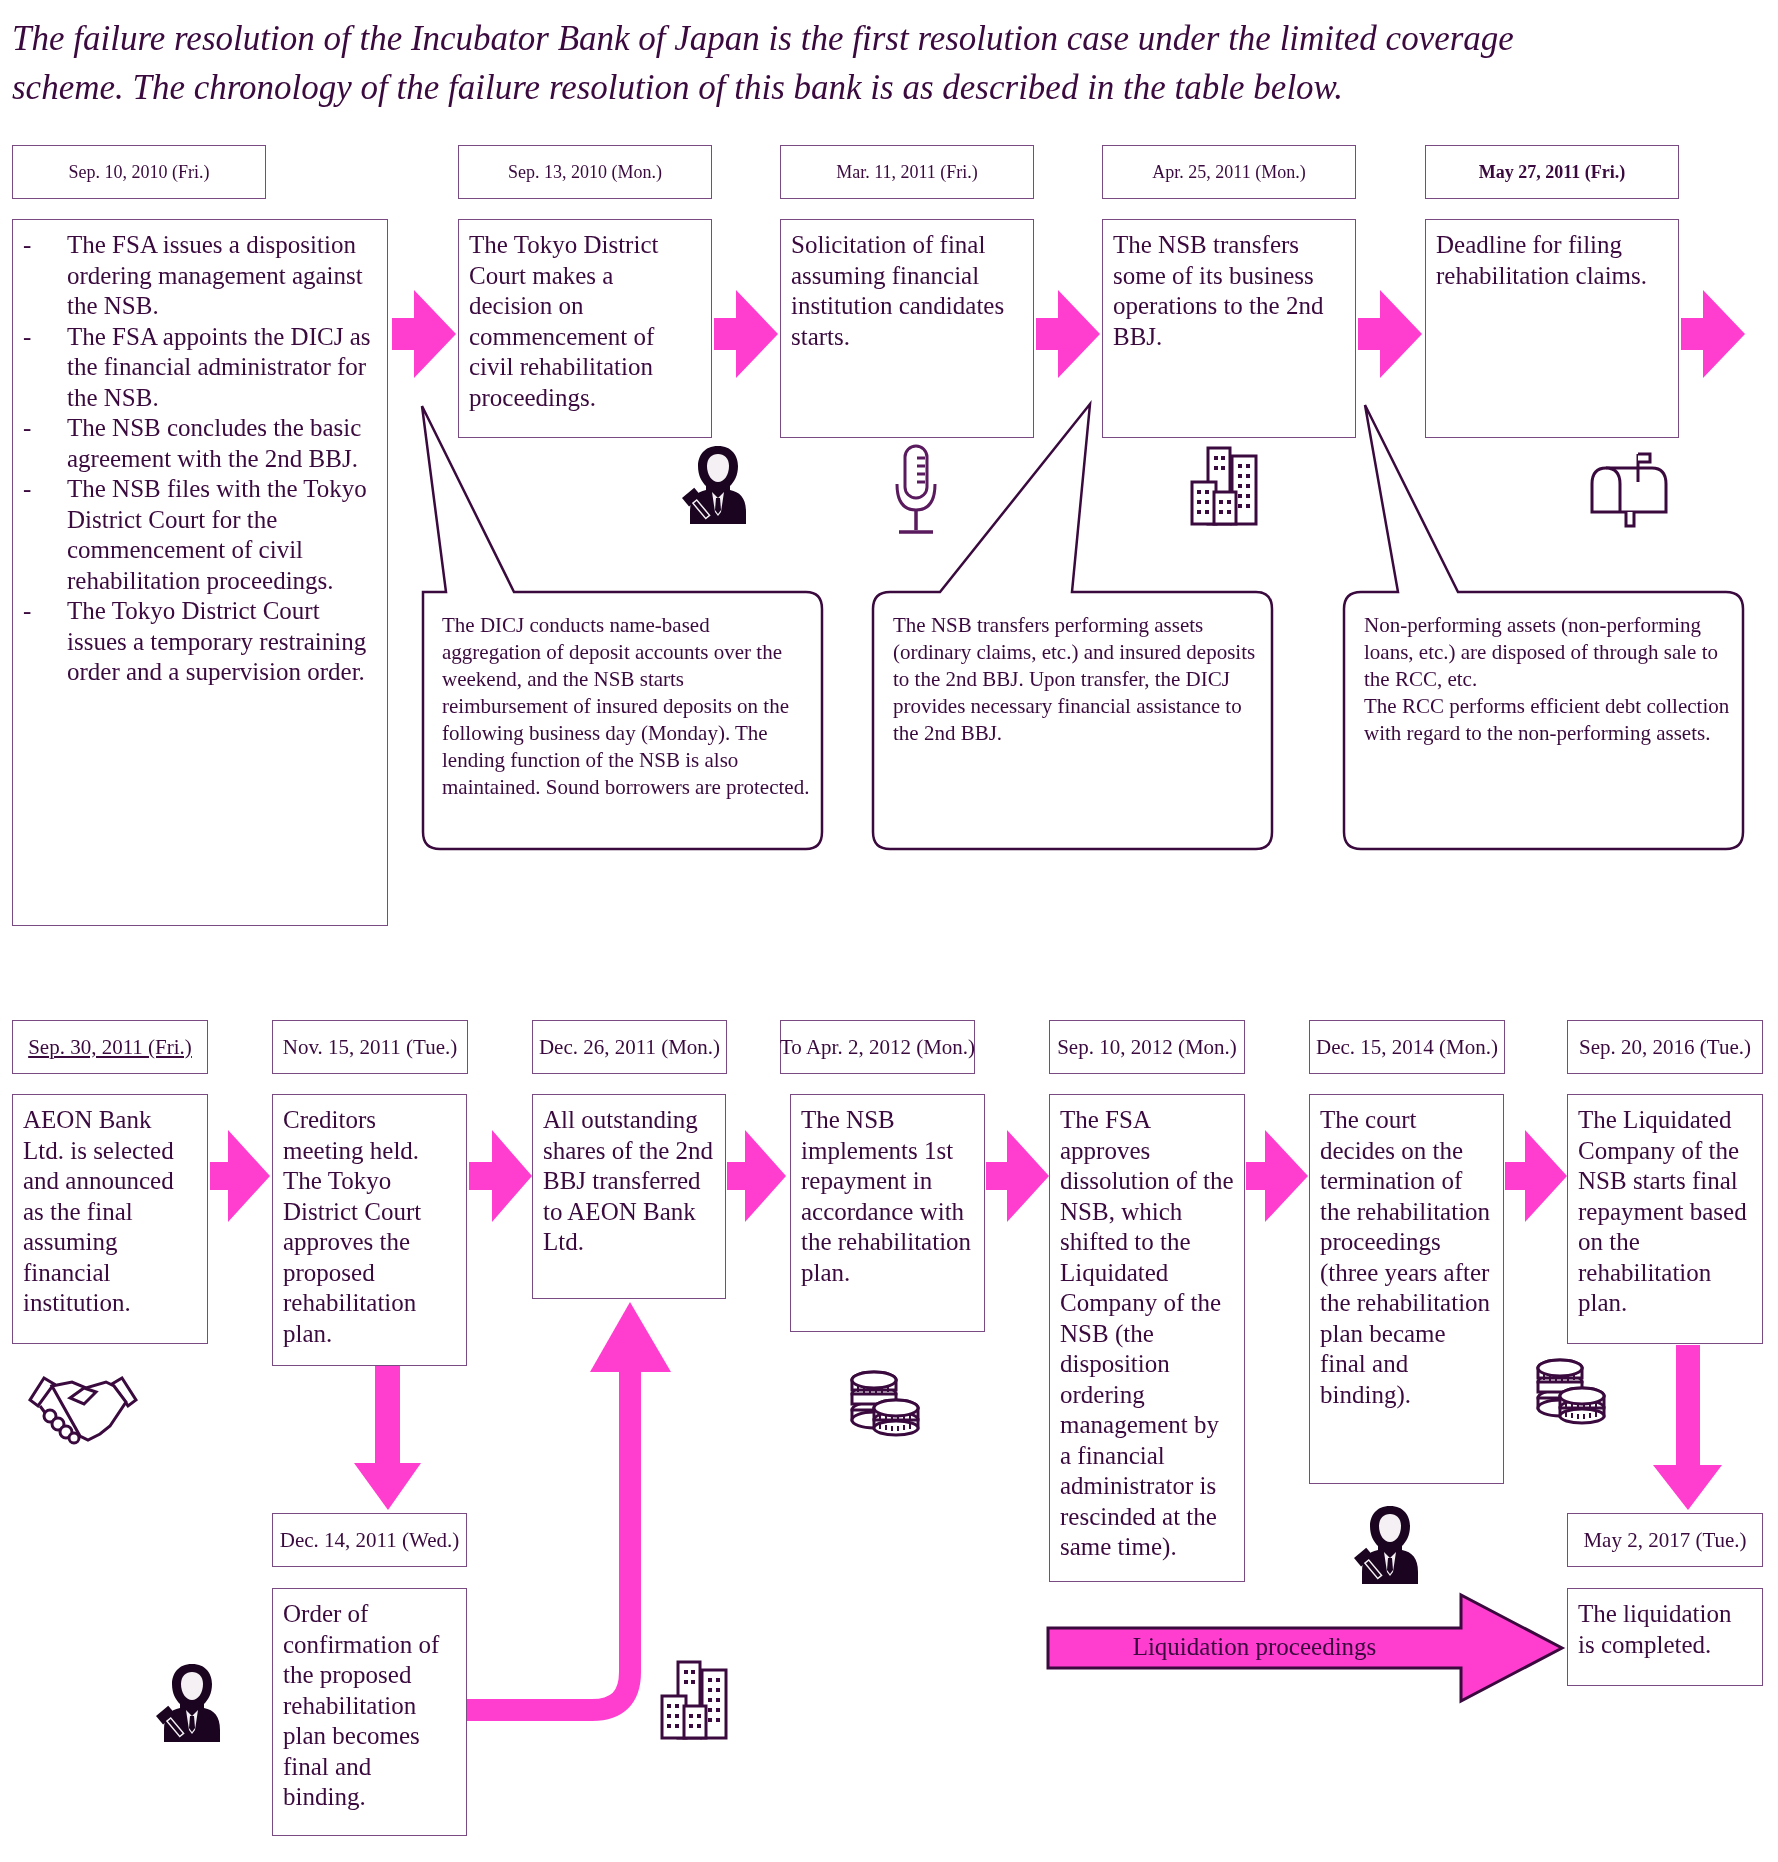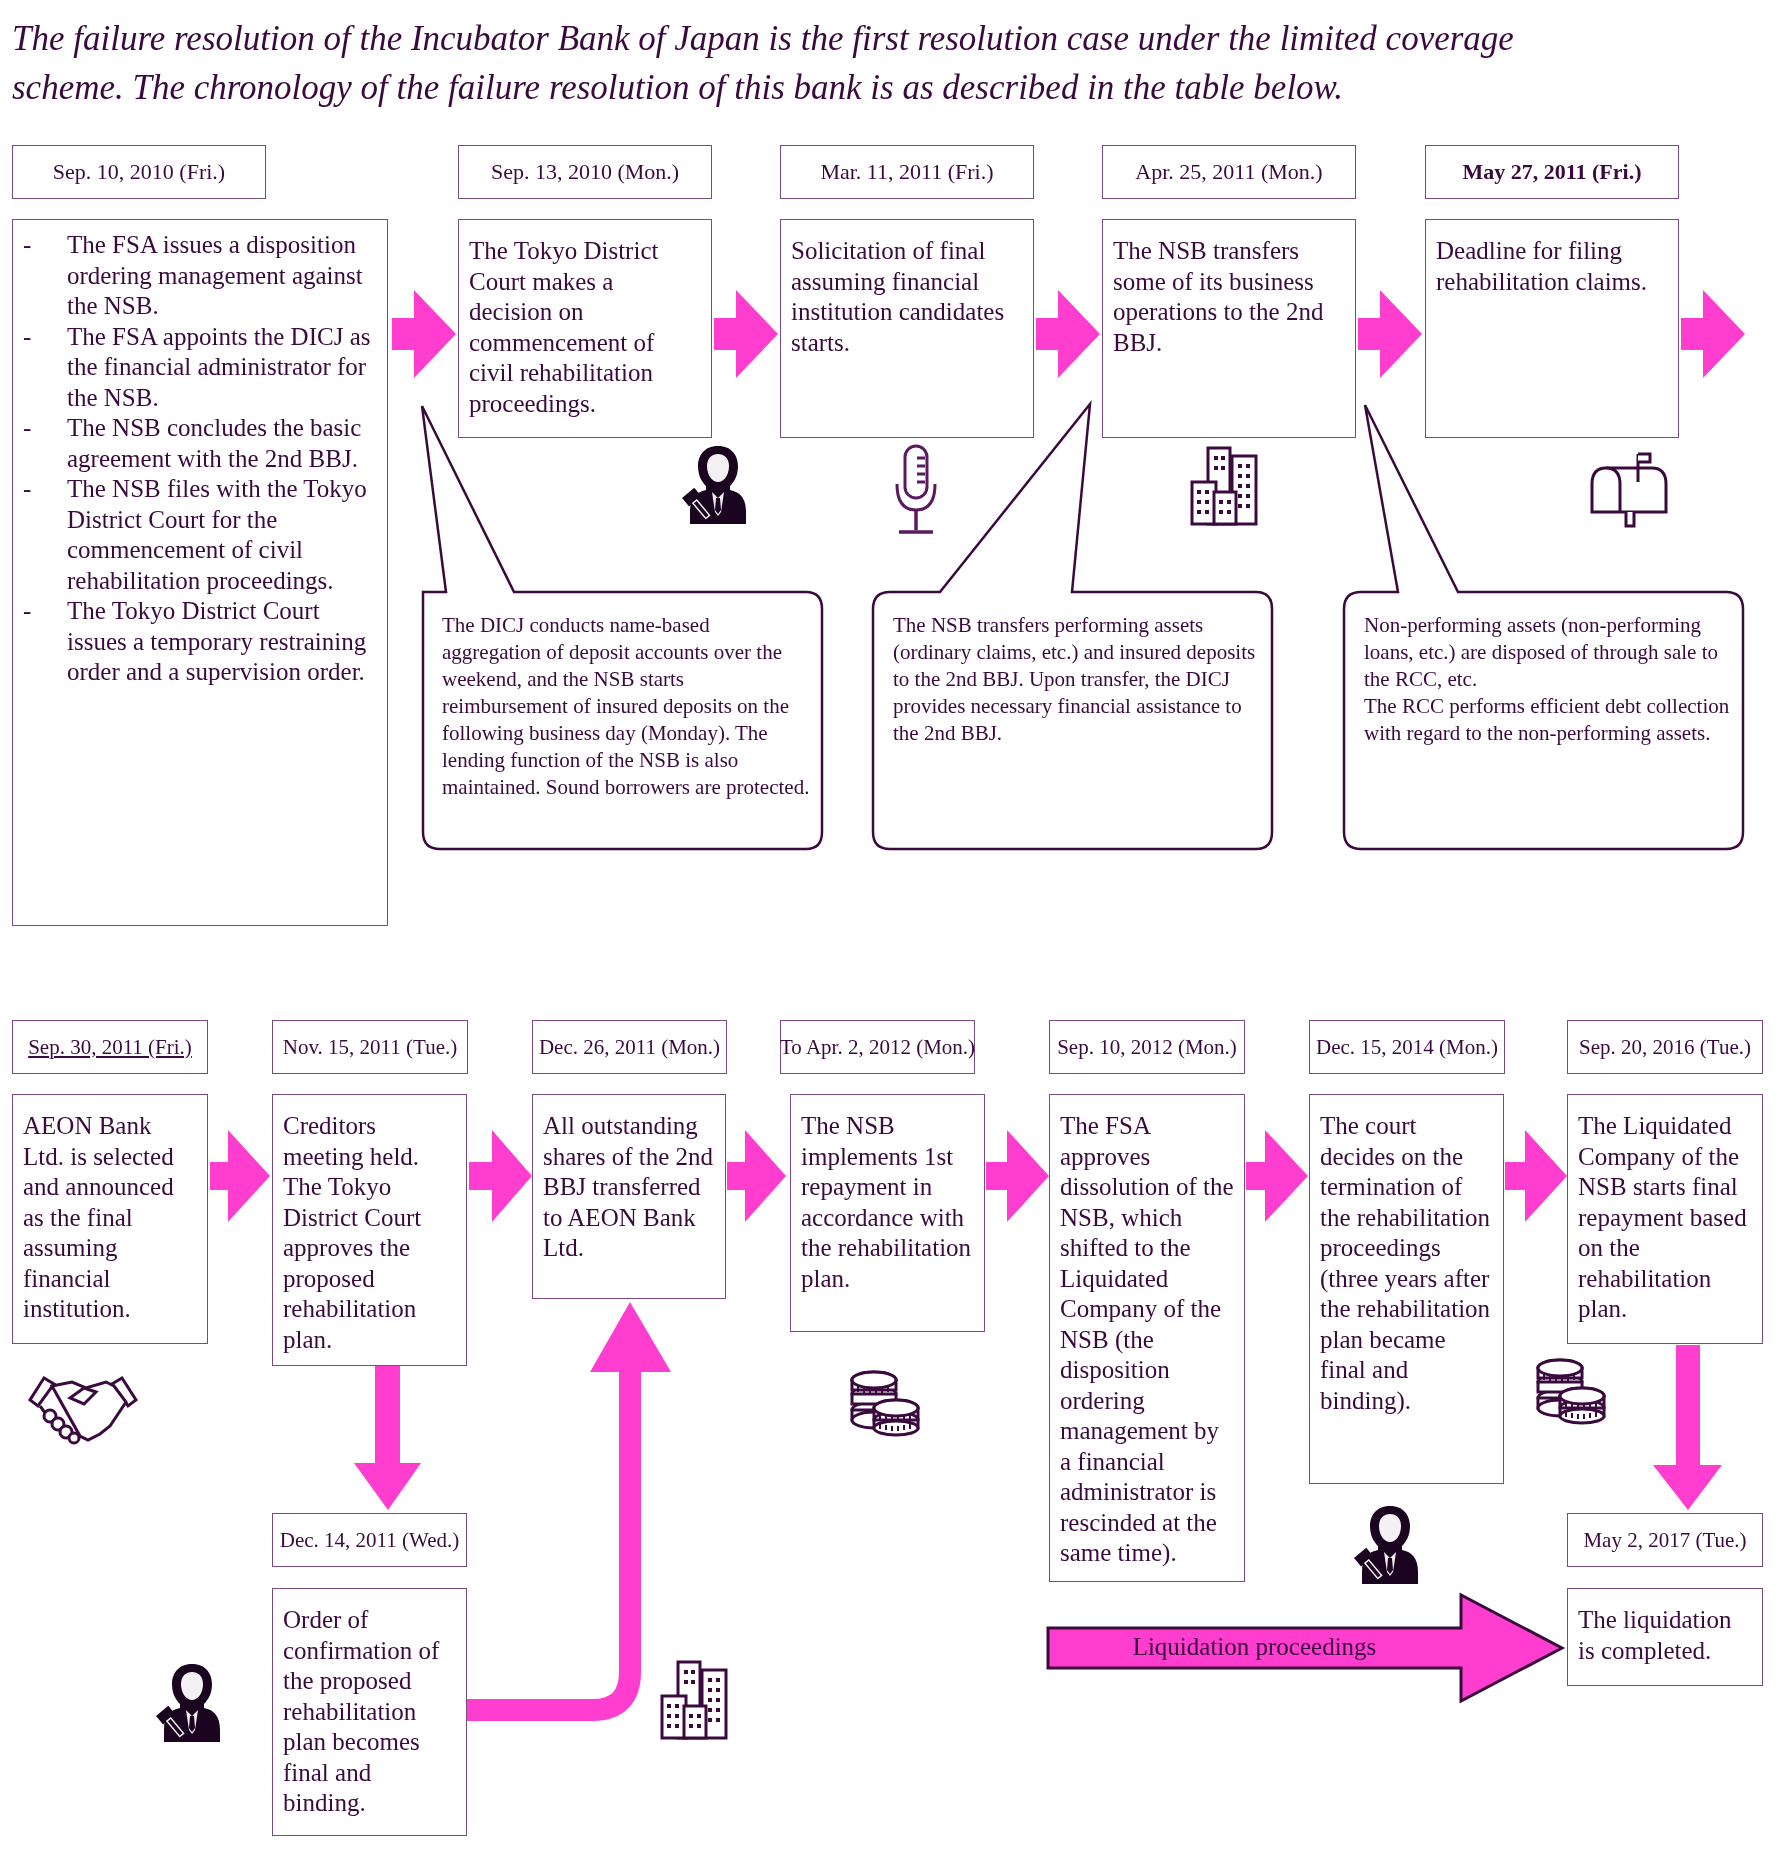--- a/index.html
+++ b/index.html
@@ -2,24 +2,24 @@
 <html><head>
 <meta charset="utf-8">
 <style>
   html, body { margin:0; padding:0; background:#ffffff; }
   body { width:1778px; height:1862px; position:relative; overflow:hidden;
          font-family:"Liberation Serif","DejaVu Serif",serif; color:#3a0a3e; }
   .abs { position:absolute; box-sizing:border-box; }
   .title { left:12px; width:1760px; font-size:35px; line-height:49px; top:14px; color:#3a0a3e; text-align:justify; }
   .title span { display:block;font-style:italic; }
   .datebox { border:1.5px solid #7a4a82; background:#fff; display:flex; align-items:center; justify-content:center;
-             font-size:22px; color:#3a0a3e; white-space:nowrap; }
+             font-size:18px; color:#3a0a3e; white-space:nowrap; }
   .datebox.sm { font-size:21px; }
   .box { border:1.5px solid #7a4a82; background:#fff; font-size:25px; line-height:30.5px; padding:10px 12px 10px 12px; color:#3a0a3e; }
-  .box.b2 { font-size:25px; line-height:30.5px; padding:16px 10px; }
+  .box.b2 { font-size:25px; line-height:30.5px; padding:10px 10px; }
   .box ul { list-style:none; margin:0; padding:0; }
   .box li { position:relative; padding-left:44px; }
   .box li::before { content:"-"; position:absolute; left:0; top:0; }
   .callout-text { font-size:21px; line-height:27px; color:#3a0a3e; }
   svg.overlay { position:absolute; left:0; top:0; }
   .liq-label { font-size:25px; color:#3a0a3e; white-space:nowrap; }
 </style>
 </head>
 <body>
 

